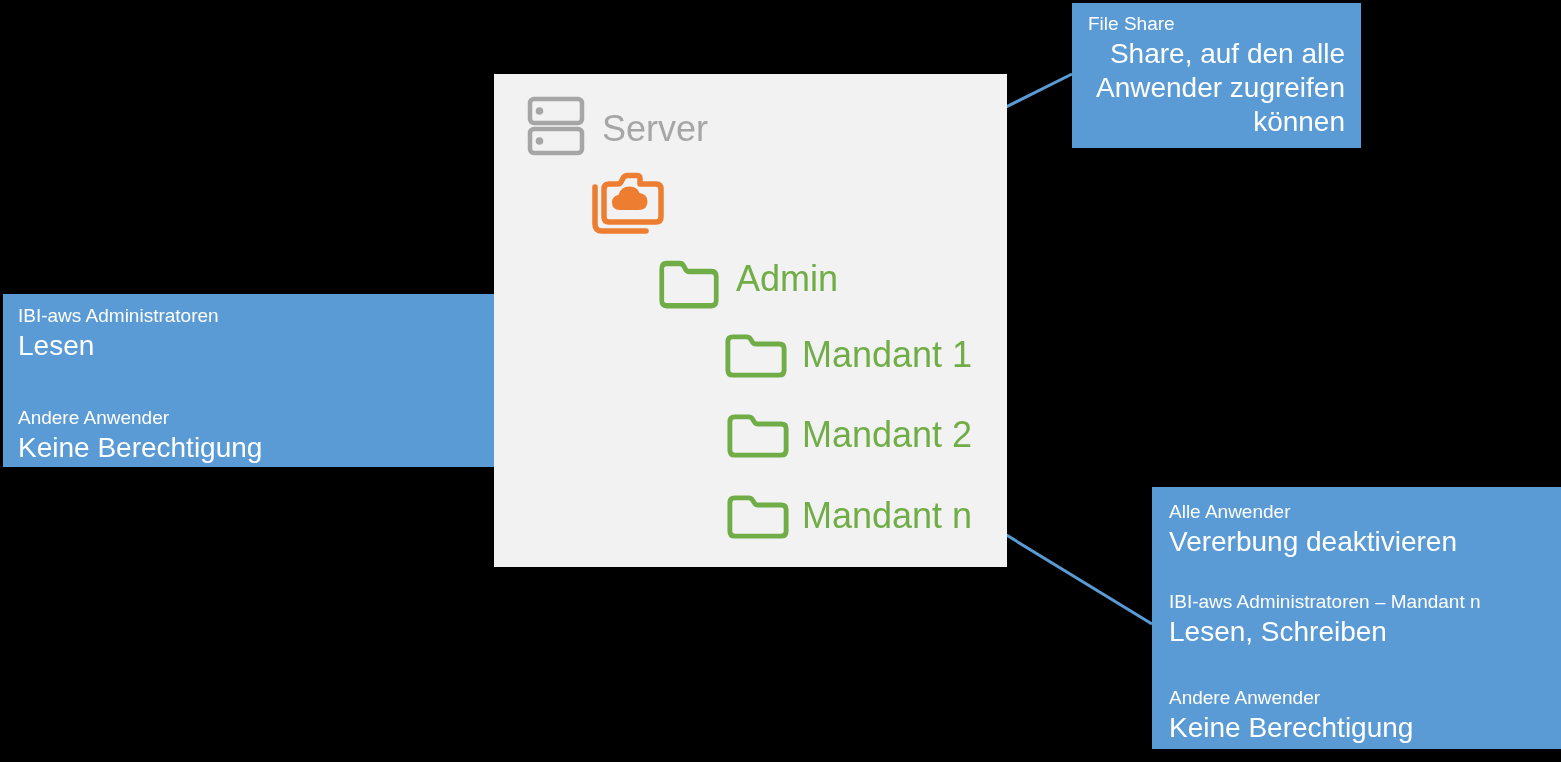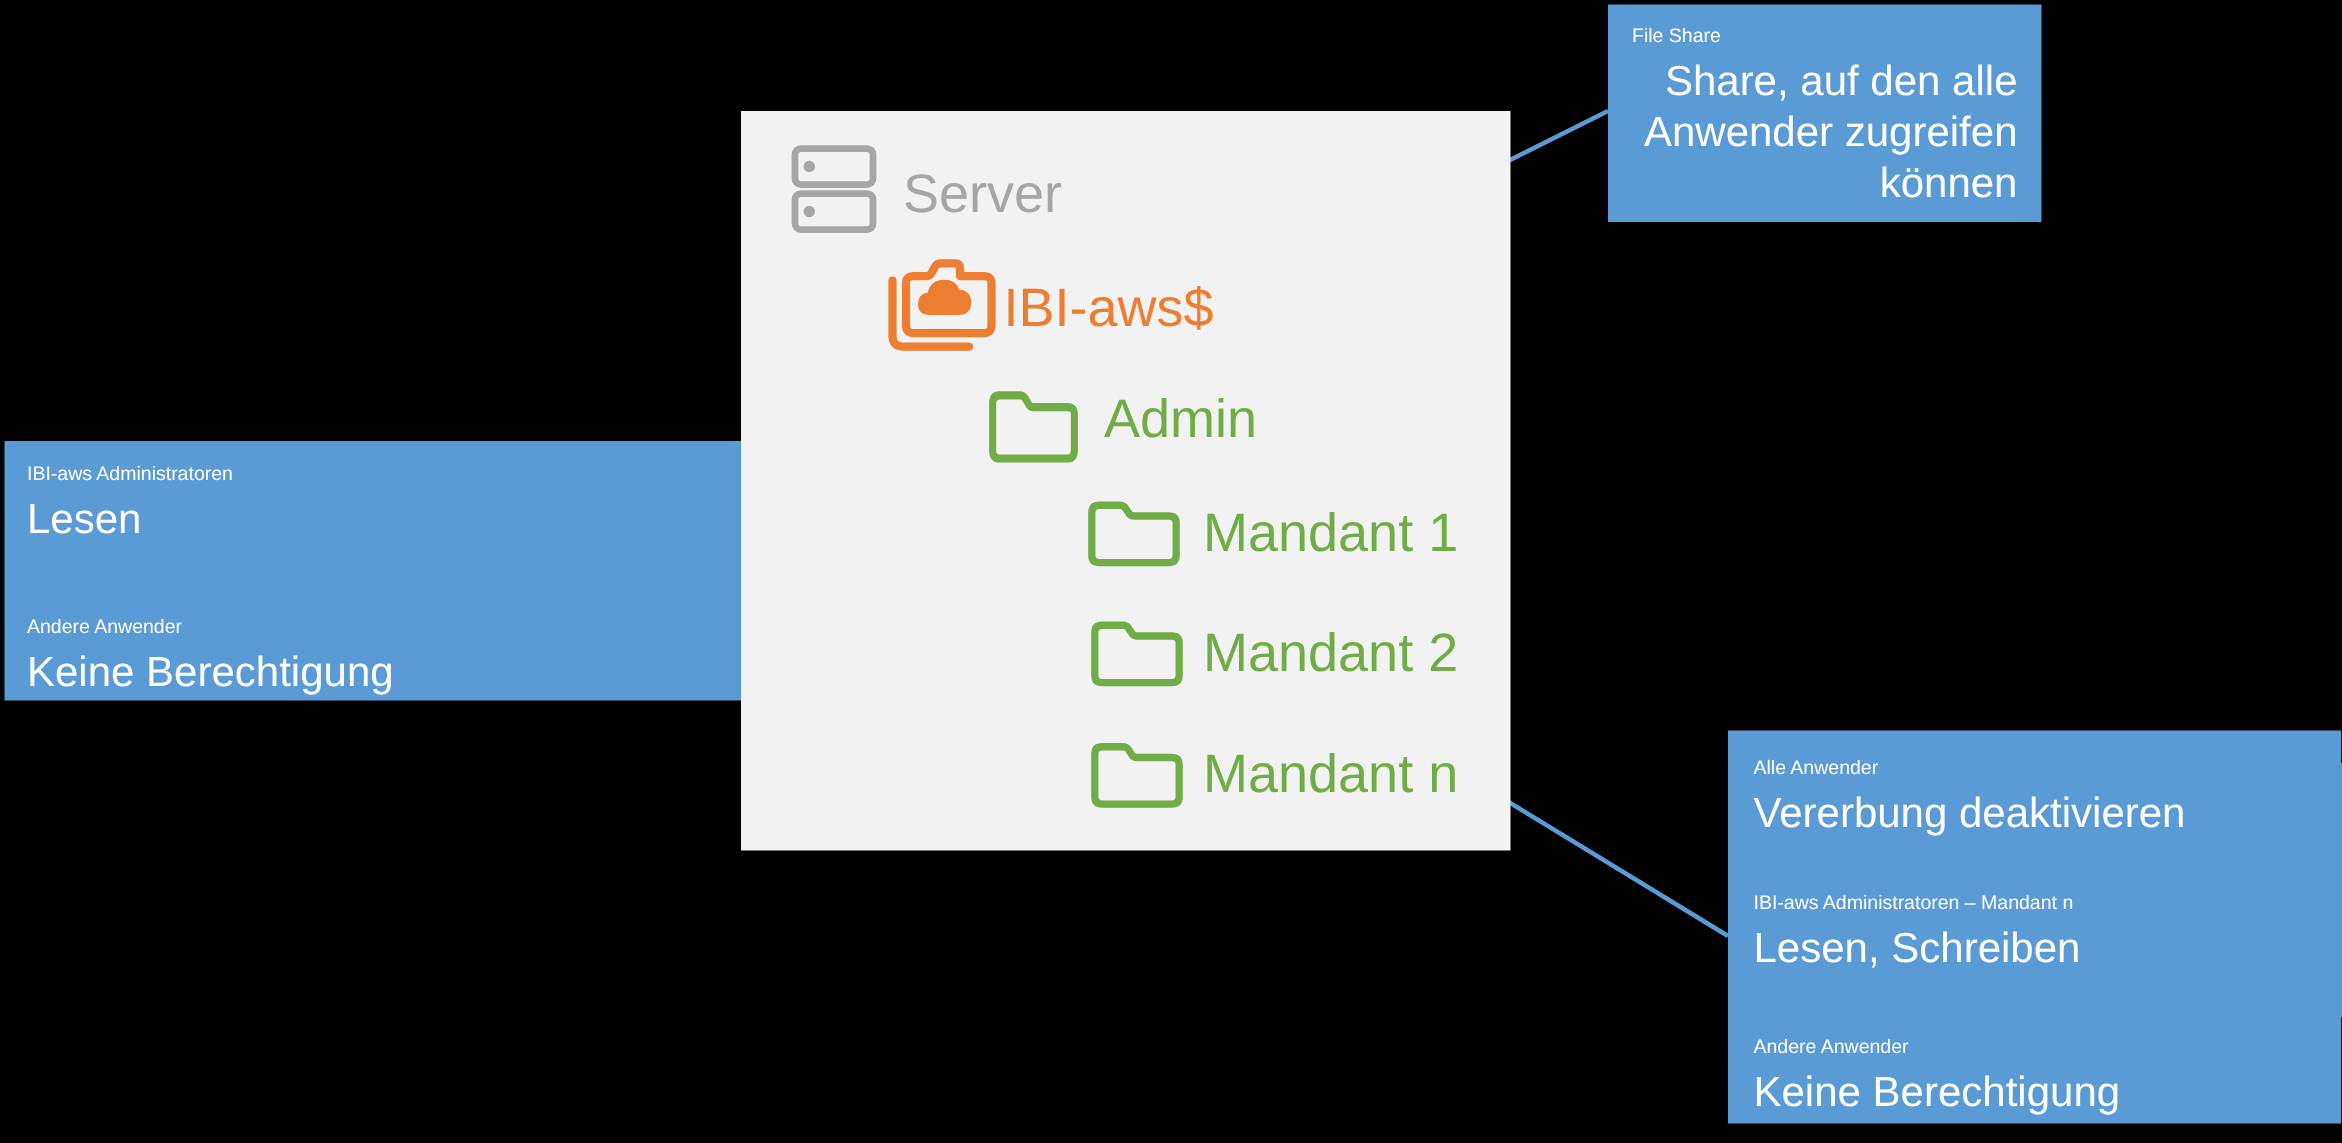--- a/index.html
+++ b/index.html
@@ -11,21 +11,21 @@
   body{font-family:"Liberation Sans", sans-serif;}
   .canvas{position:relative;width:1561px;height:762px;background:var(--background);overflow:hidden;}
   .abs{position:absolute;}
   .arrows{position:absolute;left:0;top:0;width:1561px;height:762px;pointer-events:none;}
   .panel{position:absolute;left:494px;top:74px;width:513px;height:493px;background:var(--panel-bg);}
   .lbl{position:absolute;font-size:36px;line-height:1.1;white-space:nowrap;}
   .lbl-server{color:var(--server-gray);}
   .lbl-share{color:var(--share-orange);}
   .lbl-folder{color:var(--folder-green);}
   .callout{position:absolute;background:var(--callout-bg);color:var(--callout-text);}
-  .co-head{font-size:13px;line-height:26px;}
+  .co-head{font-size:19px;line-height:26px;}
   .co-val{font-size:28px;line-height:34px;}
   .co-body{font-size:28px;line-height:34px;text-align:right;}
   .callout-file-share{left:1072px;top:3px;width:289px;height:145px;padding:8px 16px 0 16px;}
   .callout-admin{left:3px;top:294px;width:491px;height:173px;padding:9px 15px 0 15px;}
   .callout-admin .sec2{margin-top:42px;}
   .callout-mandant{left:1152px;top:487px;width:409px;height:262px;padding:12px 17px 0 17px;}
   .callout-mandant .sec2{margin-top:30px;}
   .callout-mandant .sec3{margin-top:36px;}
   svg .stroke{fill:none;stroke-linejoin:round;stroke-linecap:round;}
 </style>
@@ -53,21 +53,20 @@
       <rect class="stroke" x="3" y="33" width="52" height="24" rx="4" stroke="#a6a6a6" stroke-width="4.5"></rect>
       <circle cx="12.5" cy="45" r="3.8" fill="#a6a6a6"></circle>
     </svg>
     <div class="lbl lbl-server" style="left:108px;top:35px;">Server</div>
 
     <svg class="abs" style="left:95px;top:95px;" width="76" height="70" viewBox="0 0 76 70">
       <path class="stroke" d="M6 18 V55 Q6 62 13 62 H57" stroke="#ed7d31" stroke-width="5.5"></path>
       <path class="stroke" d="M15 20 Q15 15 20 15 H29 Q31 15 32 13 L34.5 8.5 Q35.5 6.5 38.5 6.5 H48 Q51 6.5 51 9.5 V15 H67 Q72 15 72 20 V48 Q72 53 67 53 H20 Q15 53 15 48 Z" stroke="#ed7d31" stroke-width="5.5"></path>
       <path d="M31 41 q-8 0 -8 -7.5 q0 -6.5 6.5 -7.5 q2 -8.5 11 -8.5 q8 0 10 6.5 q8 1 8 8.5 q0 8.5 -9 8.5 z" fill="#ed7d31"></path>
     </svg>
-    <div class="lbl lbl-share" style="left:175px;top:111px;">IBI-aws$</div>
 
     <svg class="abs" style="left:164px;top:182px;" width="62" height="54" viewBox="0 0 66 50" preserveAspectRatio="none">
       <path class="stroke" d="M4 12 Q4 7 9 7 H23 Q26 7 27.2 9 L29.8 13 Q30.8 14.3 33 14.3 H57 Q62 14.3 62 19 V41 Q62 46 57 46 H9 Q4 46 4 41 Z" stroke="#70ad47" stroke-width="5"></path>
     </svg>
     <div class="lbl lbl-folder" style="left:242px;top:185px;">Admin</div>
 
     <svg class="abs" style="left:230px;top:256px;" width="64" height="49" viewBox="0 0 66 50" preserveAspectRatio="none">
       <path class="stroke" d="M4 12 Q4 7 9 7 H23 Q26 7 27.2 9 L29.8 13 Q30.8 14.3 33 14.3 H57 Q62 14.3 62 19 V41 Q62 46 57 46 H9 Q4 46 4 41 Z" stroke="#70ad47" stroke-width="5"></path>
     </svg>
     <div class="lbl lbl-folder" style="left:308px;top:261px;">Mandant 1</div>

